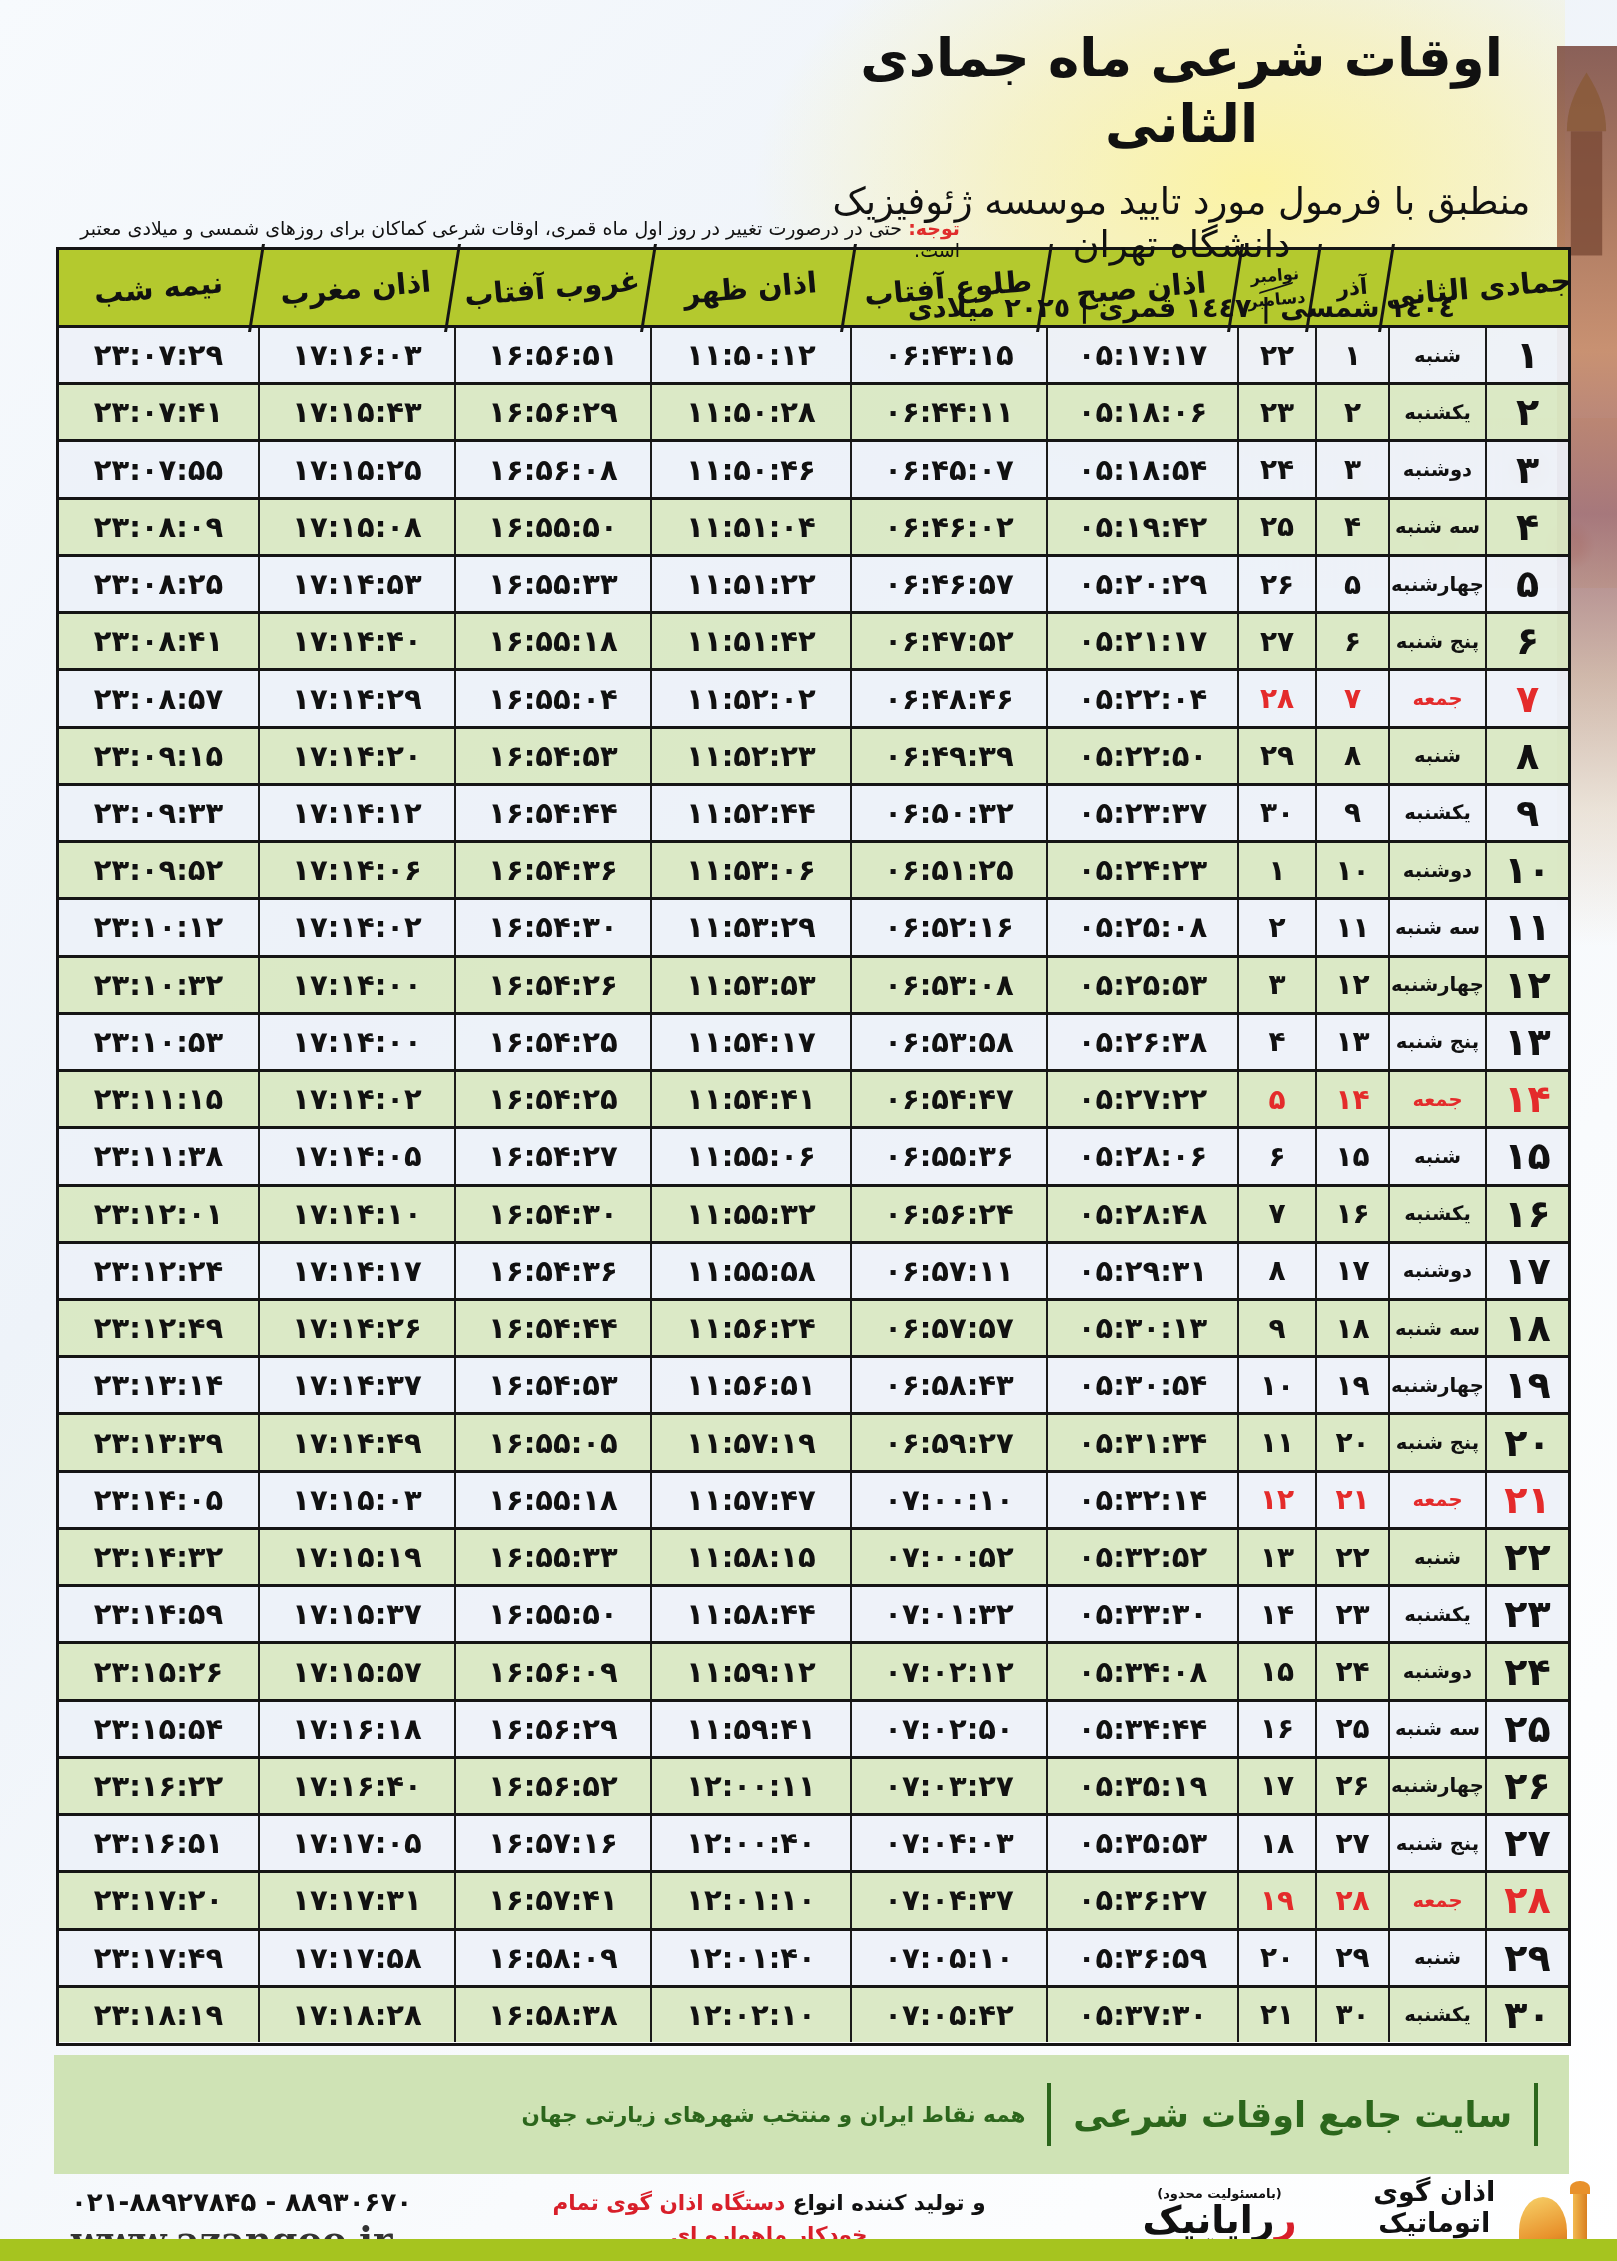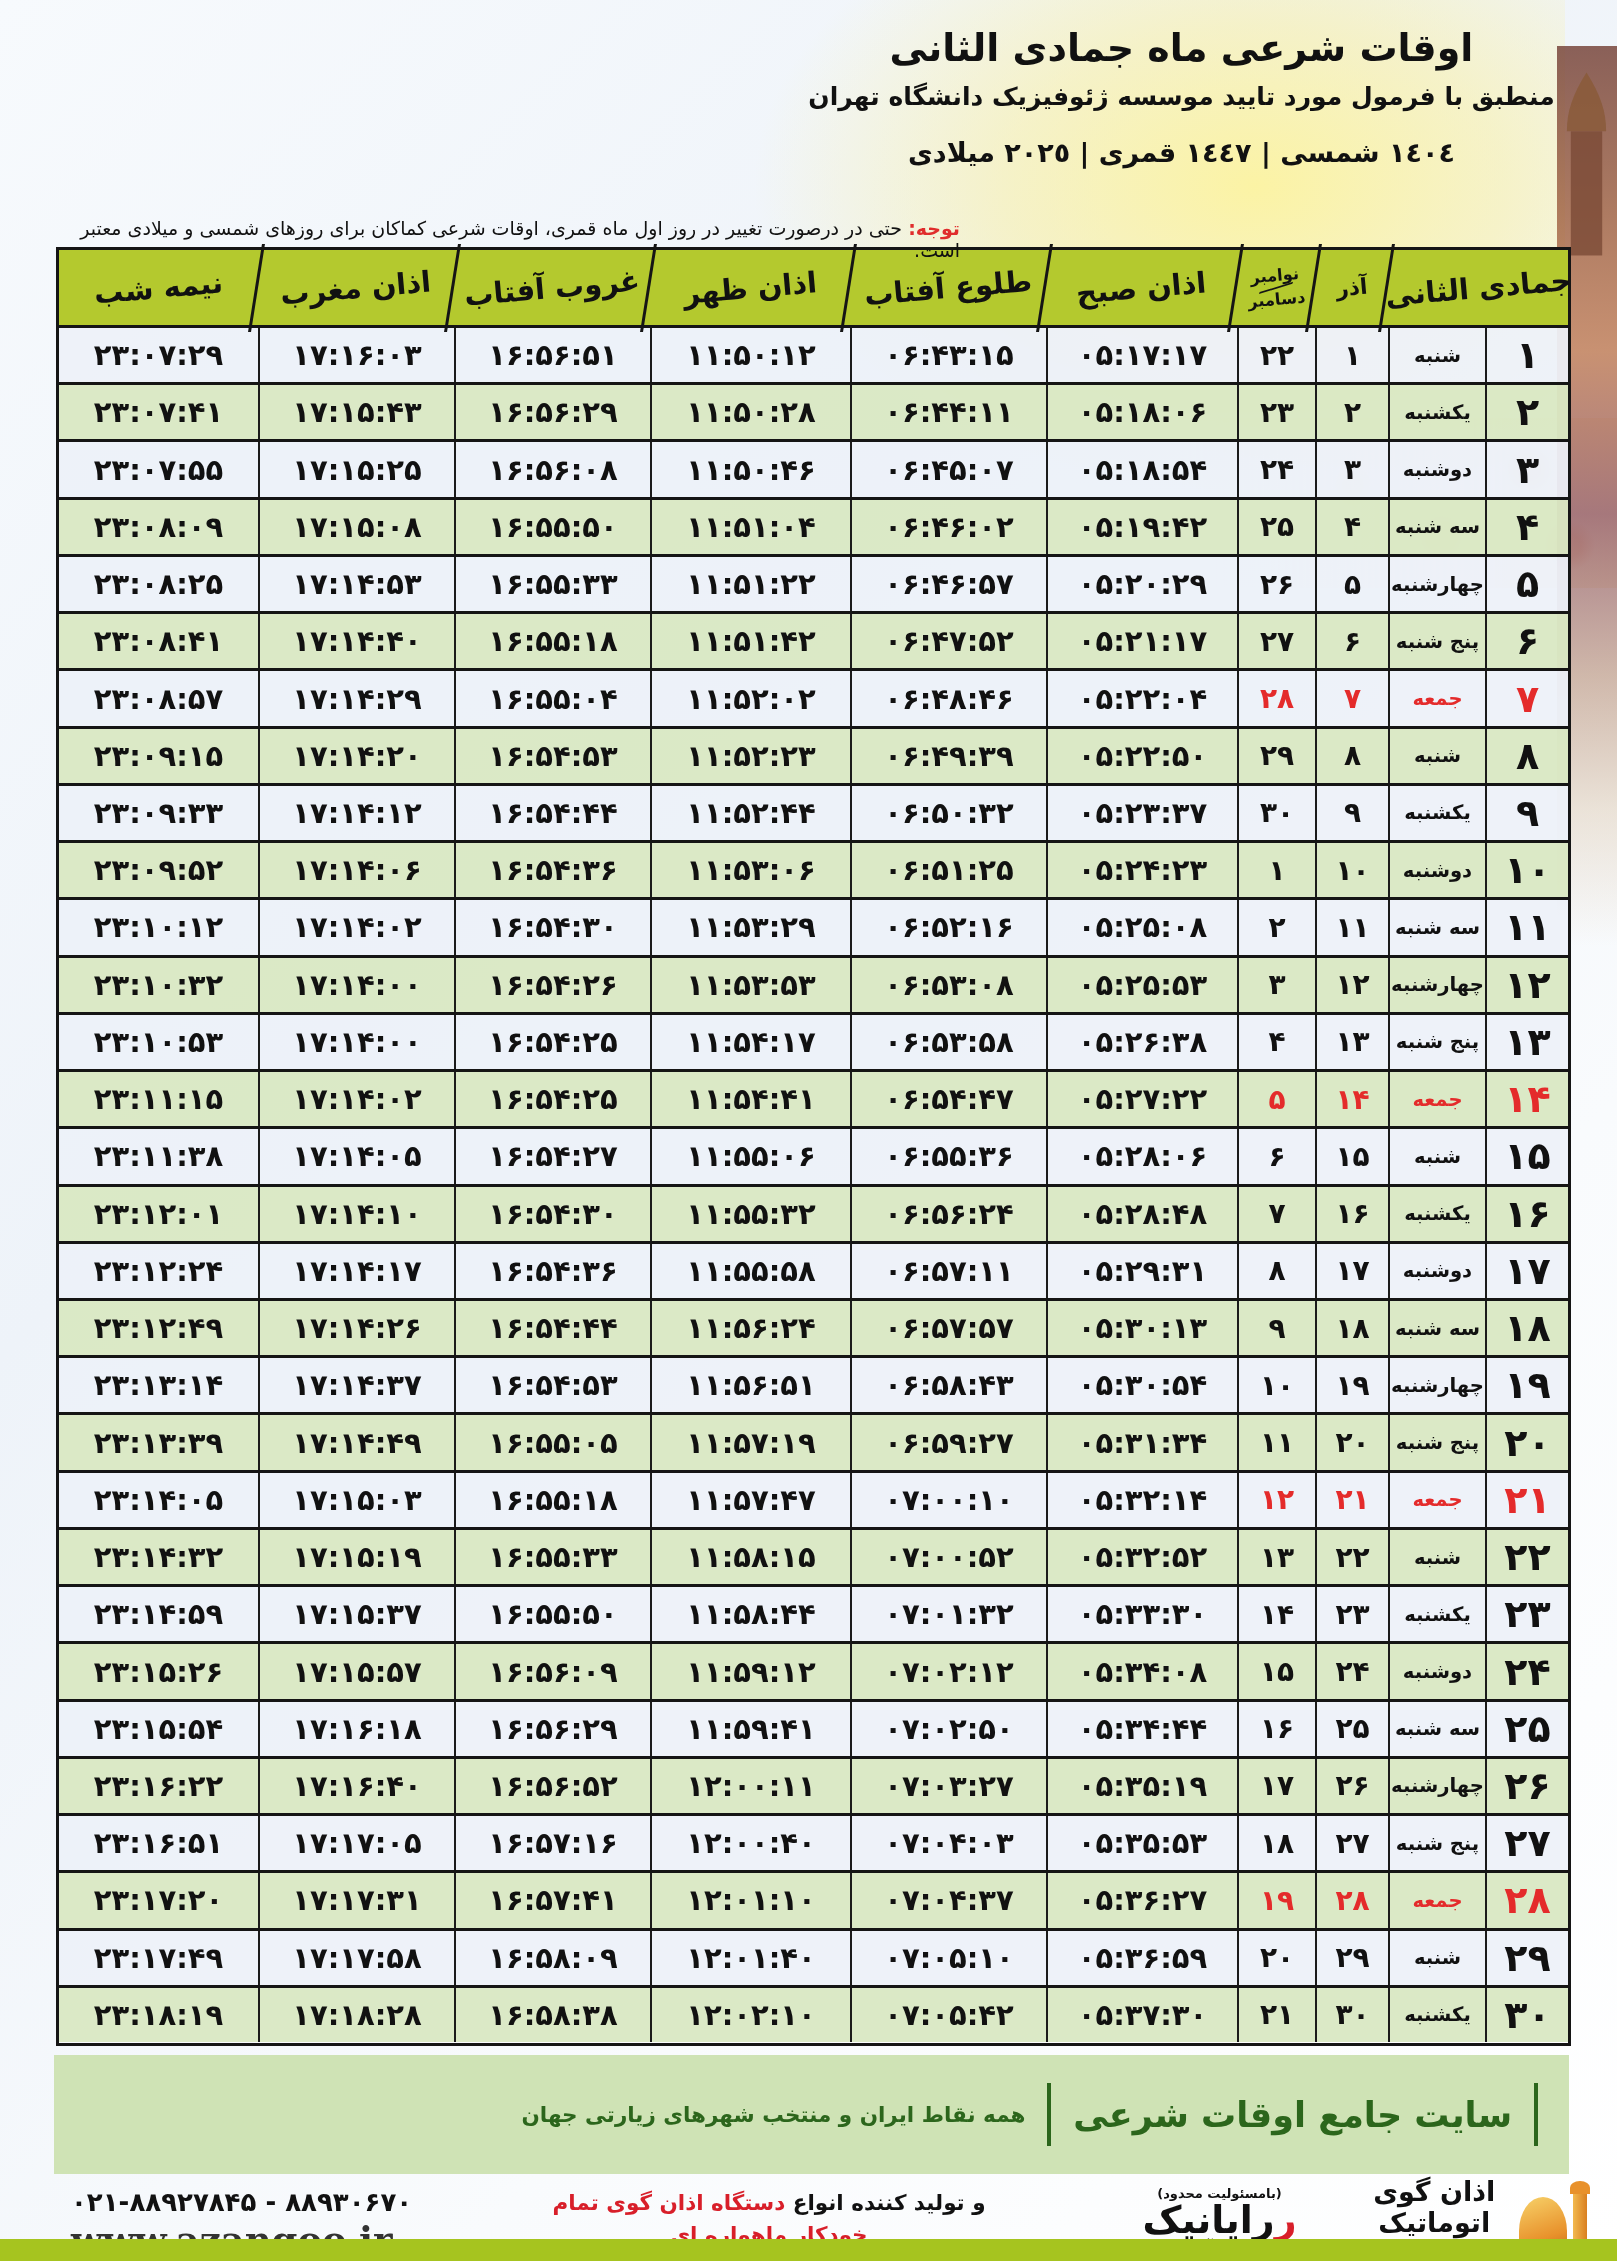--- a/index.html
+++ b/index.html
@@ -27,22 +27,22 @@
     position:absolute;right:0;top:46px;width:60px;height:900px;z-index:0;
     background:
       linear-gradient(to bottom,
         rgba(120,70,60,.85) 0%, rgba(160,100,70,.85) 18%,
         rgba(190,120,80,.8) 34%, rgba(140,80,90,.75) 52%,
         rgba(170,120,90,.5) 70%, rgba(200,160,110,.25) 85%, rgba(255,255,255,0) 100%);
   }
   .mosque-strip svg{position:absolute;top:19.6px;right:2.6px;}
   
   .title-block{position:absolute;left:793px;right:46px;top:25px;text-align:center;z-index:2;}
-  .title{font-size:38px;font-weight:bold;line-height:1.25;text-align:center;}
-  .subtitle{font-size:25px;font-weight:bold;margin-top:9px;}
+  .title{font-size:53px;font-weight:bold;line-height:1.25;text-align:center;}
+  .subtitle{font-size:37px;font-weight:normal;margin-top:22px;}
   .dateline{font-size:27px;font-weight:bold;margin-top:26px;}
   .loc-box{
     position:absolute;left:60px;top:60px;width:710px;height:133px;z-index:2;
     background:#fdfdfe;border:3.3px solid #1c1c1c;box-sizing:border-box;
     display:flex;flex-direction:column;justify-content:center;align-items:center;gap:3.9px;
   }
   .loc-city{font-size:37px;font-weight:bold;}
   .loc-region{font-size:27px;font-weight:bold;}
   .loc-coords{font-size:21.5px;font-weight:bold;direction:rtl;}
   .notice{position:absolute;left:57px;top:217px;width:904px;z-index:2;font-size:19px;direction:rtl;text-align:right;}

